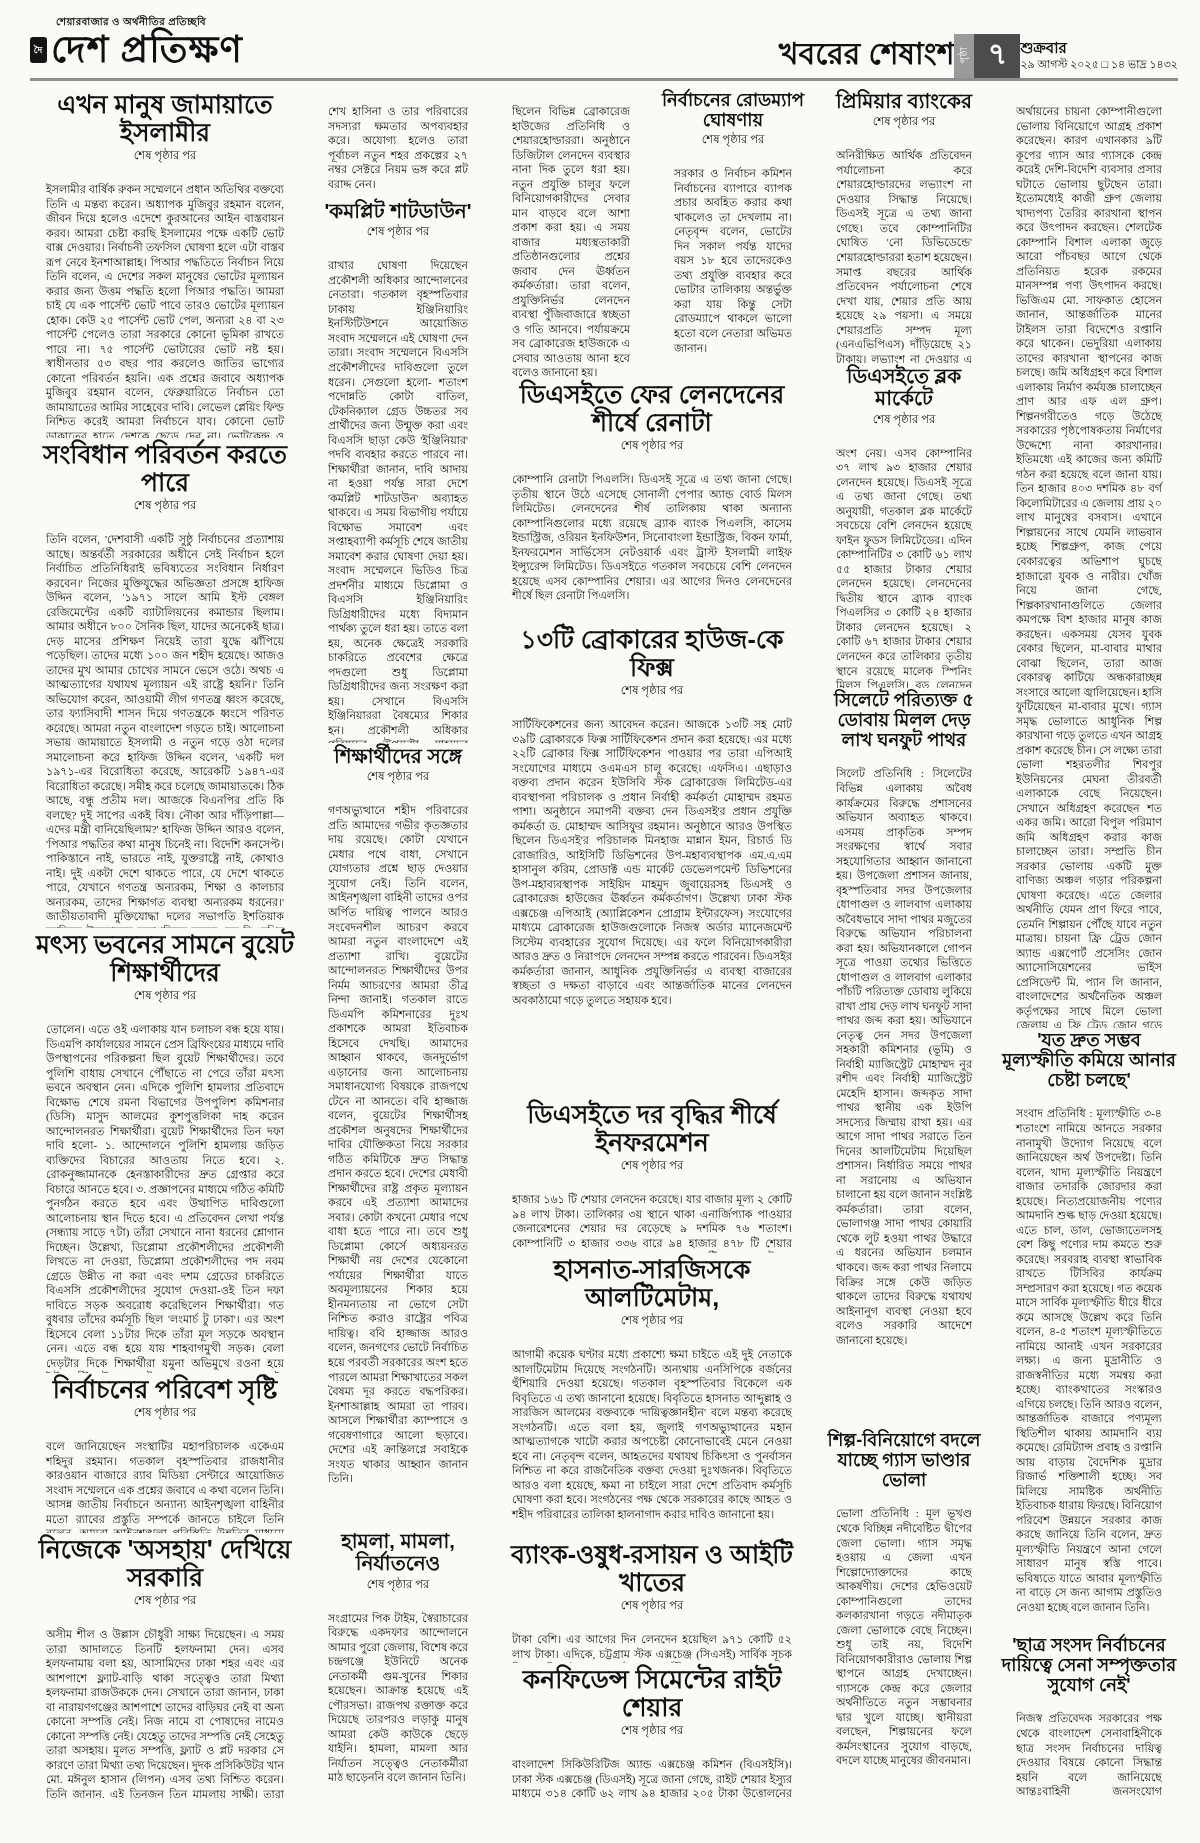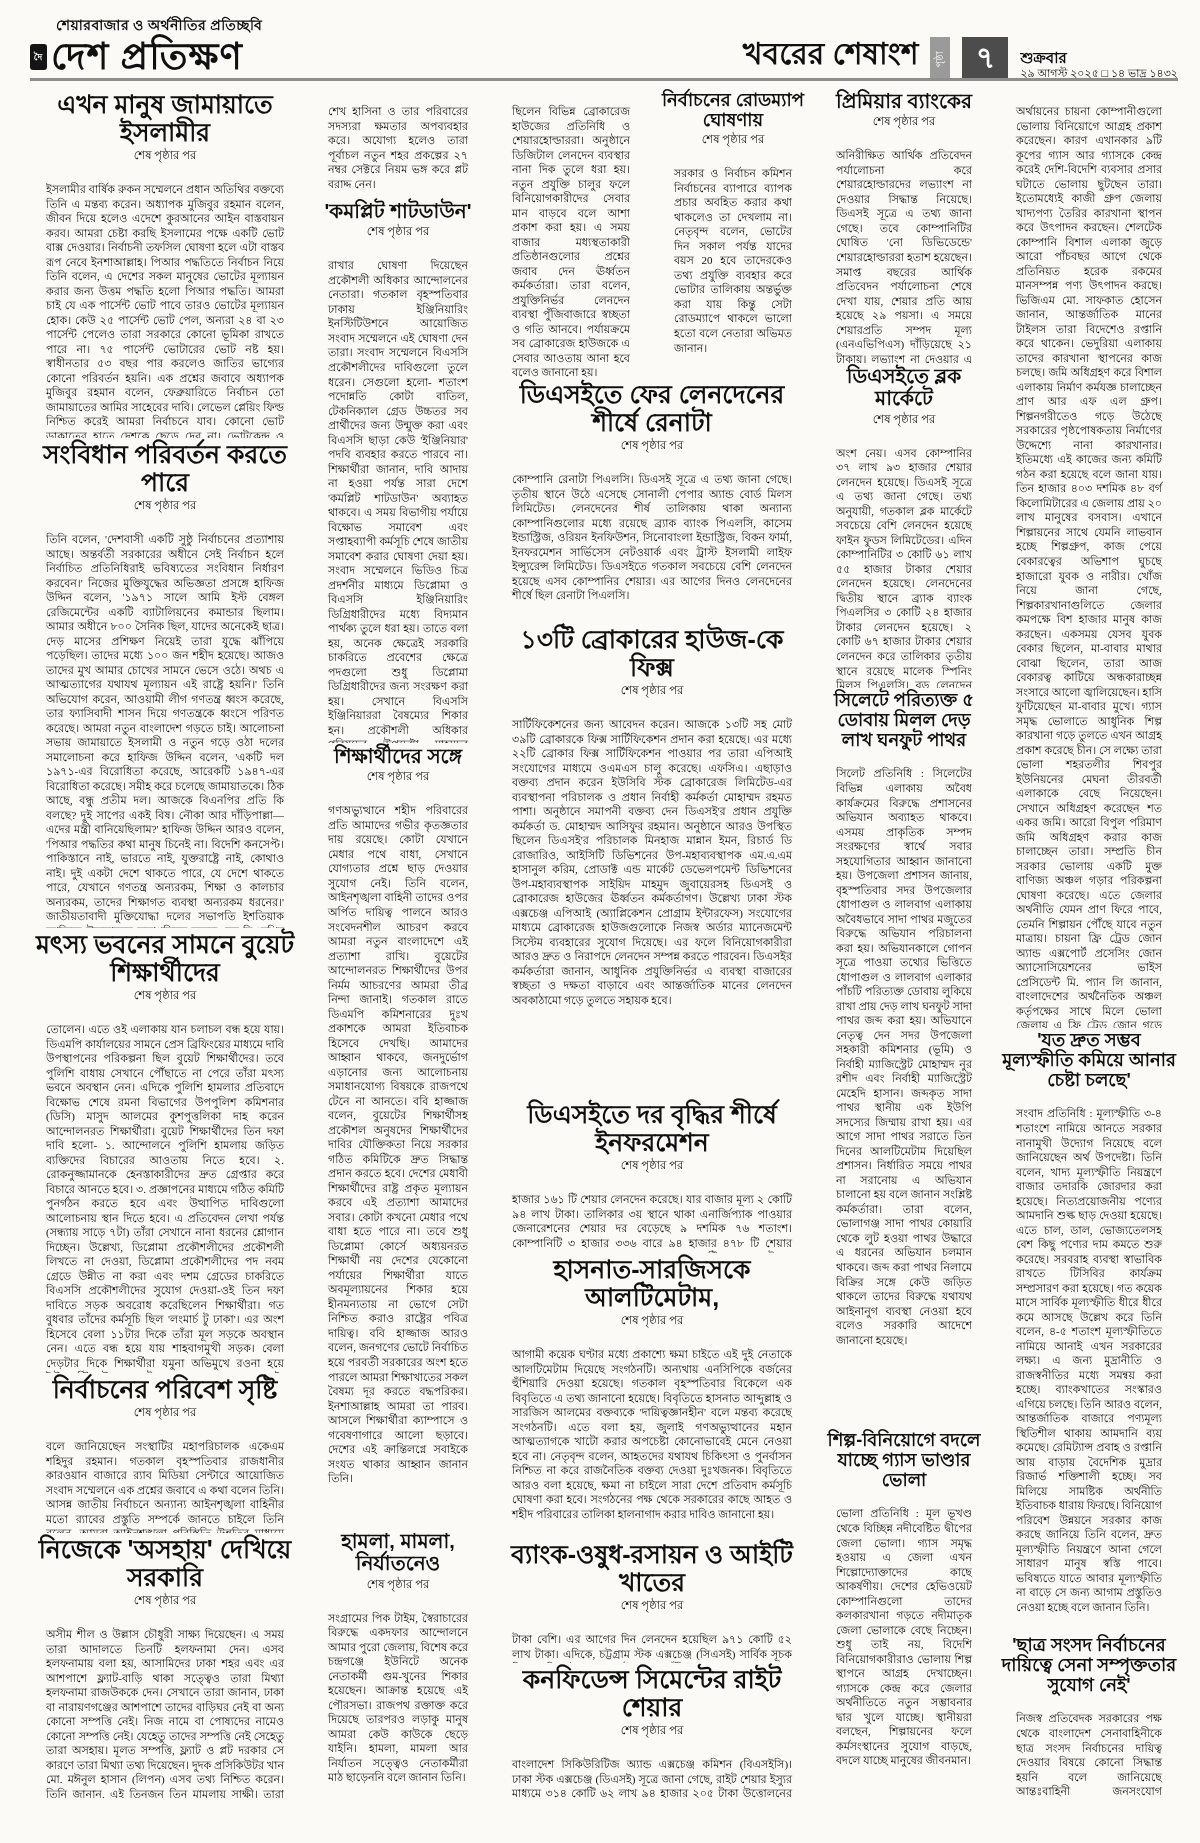--- a/index.html
+++ b/index.html
@@ -3,27 +3,27 @@
 <meta charset="utf-8">
 <style>
   html,body{margin:0;padding:0;}
   body{width:1200px;height:1843px;position:relative;background:#fbfaf7;color:#101010;
        font-family:"Liberation Serif","DejaVu Serif",serif;-webkit-font-smoothing:antialiased;}
   .page{position:absolute;inset:0;}
 
   
   .masthead{position:absolute;left:0;top:0;width:1200px;height:84px;}
   .brand{position:absolute;left:30px;top:14px;}
-  .brand .tagline{font-size:14px;font-weight:bold;letter-spacing:.5px;margin-left:26px;}
+  .brand .tagline{font-size:10px;font-weight:bold;letter-spacing:.5px;margin-left:26px;}
   .brand .name{font-size:37px;font-weight:bold;line-height:1.0;letter-spacing:1px;
                font-family:"Liberation Sans","DejaVu Sans",sans-serif;display:flex;align-items:center;gap:4px;}
   .brand .mono{display:inline-block;width:17px;height:26px;background:#141414;color:#fff;font-size:9px;
                line-height:26px;text-align:center;border-radius:3px;}
   .head-rule{position:absolute;left:30px;right:22px;top:78px;height:3px;background:#8e8e8e;}
-  .section-wrap{position:absolute;right:22px;top:30px;display:flex;align-items:flex-end;gap:12px;}
+  .section-wrap{position:absolute;right:22px;top:30px;display:flex;align-items:center;gap:0;}
   .section-title{font-size:30px;font-weight:bold;font-family:"Liberation Sans","DejaVu Sans",sans-serif;}
   .page-word{width:20px;height:44px;background:#9a9a9a;color:#fff;font-size:10px;
              display:flex;align-items:center;justify-content:center;}
   .page-word span{transform:rotate(-90deg);white-space:nowrap;display:block;}
   .page-num{width:46px;height:44px;background:#4c4c4c;color:#fff;font-size:30px;font-weight:bold;
             display:flex;align-items:center;justify-content:center;font-family:"Liberation Sans",sans-serif;}
   .date-block{line-height:1.25;}
   .date-block .weekday{font-size:15px;font-weight:bold;}
   .date-block .dateline{font-size:11px;}
 
@@ -124,21 +124,21 @@
   </div>
 
   <div class="col col-m">
     <div class="twocol art" style="height:290px">
       <div>
         <p class="body">ছিলেন বিভিন্ন ব্রোকারেজ হাউজের প্রতিনিধি ও শেয়ারহোল্ডাররা। অনুষ্ঠানে ডিজিটাল লেনদেন ব্যবস্থার নানা দিক তুলে ধরা হয়। নতুন প্রযুক্তি চালুর ফলে বিনিয়োগকারীদের সেবার মান বাড়বে বলে আশা প্রকাশ করা হয়। এ সময় বাজার মধ্যস্থতাকারী প্রতিষ্ঠানগুলোর প্রশ্নের জবাব দেন ঊর্ধ্বতন কর্মকর্তারা। তারা বলেন, প্রযুক্তিনির্ভর লেনদেন ব্যবস্থা পুঁজিবাজারে স্বচ্ছতা ও গতি আনবে। পর্যায়ক্রমে সব ব্রোকারেজ হাউজকে এ সেবার আওতায় আনা হবে বলেও জানানো হয়।</p>
       </div>
       <div>
         <h2 class="hl hl-m">নির্বাচনের রোডম্যাপ ঘোষণায়</h2>
         <div class="cont">শেষ পৃষ্ঠার পর</div>
-        <p class="body">সরকার ও নির্বাচন কমিশন নির্বাচনের ব্যাপারে ব্যাপক প্রচার অবহিত করার কথা থাকলেও তা দেখলাম না। নেতৃবৃন্দ বলেন, ভোটের দিন সকাল পর্যন্ত যাদের বয়স 20 হবে তাদেরকেও তথ্য প্রযুক্তি ব্যবহার করে ভোটার তালিকায় অন্তর্ভুক্ত করা যায় কিন্তু সেটা রোডম্যাপে থাকলে ভালো হতো বলে নেতারা অভিমত জানান।</p>
+        <p class="body">সরকার ও নির্বাচন কমিশন নির্বাচনের ব্যাপারে ব্যাপক প্রচার অবহিত করার কথা থাকলেও তা দেখলাম না। নেতৃবৃন্দ বলেন, ভোটের দিন সকাল পর্যন্ত যাদের বয়স ১৮ হবে তাদেরকেও তথ্য প্রযুক্তি ব্যবহার করে ভোটার তালিকায় অন্তর্ভুক্ত করা যায় কিন্তু সেটা রোডম্যাপে থাকলে ভালো হতো বলে নেতারা অভিমত জানান।</p>
       </div>
     </div>
     <article class="art" style="height:245px">
       <h2 class="hl hl-xl">ডিএসইতে ফের লেনদেনের শীর্ষে রেনাটা</h2>
       <div class="cont">শেষ পৃষ্ঠার পর</div>
       <p class="body">কোম্পানি রেনাটা পিএলসি। ডিএসই সূত্রে এ তথ্য জানা গেছে। তৃতীয় স্থানে উঠে এসেছে সোনালী পেপার অ্যান্ড বোর্ড মিলস লিমিটেড। লেনদেনের শীর্ষ তালিকায় থাকা অন্যান্য কোম্পানিগুলোর মধ্যে রয়েছে ব্র্যাক ব্যাংক পিএলসি, কাসেম ইন্ডাস্ট্রিজ, ওরিয়ন ইনফিউশন, সিনোবাংলা ইন্ডাস্ট্রিজ, বিকন ফার্মা, ইনফরমেশন সার্ভিসেস নেটওয়ার্ক এবং ট্রাস্ট ইসলামী লাইফ ইন্স্যুরেন্স লিমিটেড। ডিএসইতে গতকাল সবচেয়ে বেশি লেনদেন হয়েছে এসব কোম্পানির শেয়ার। এর আগের দিনও লেনদেনের শীর্ষে ছিল রেনাটা পিএলসি।</p>
     </article>
     <article class="art" style="height:475px">
       <h2 class="hl hl-xl">১৩টি ব্রোকারের হাউজ-কে ফিক্স</h2>
       <div class="cont">শেষ পৃষ্ঠার পর</div>

